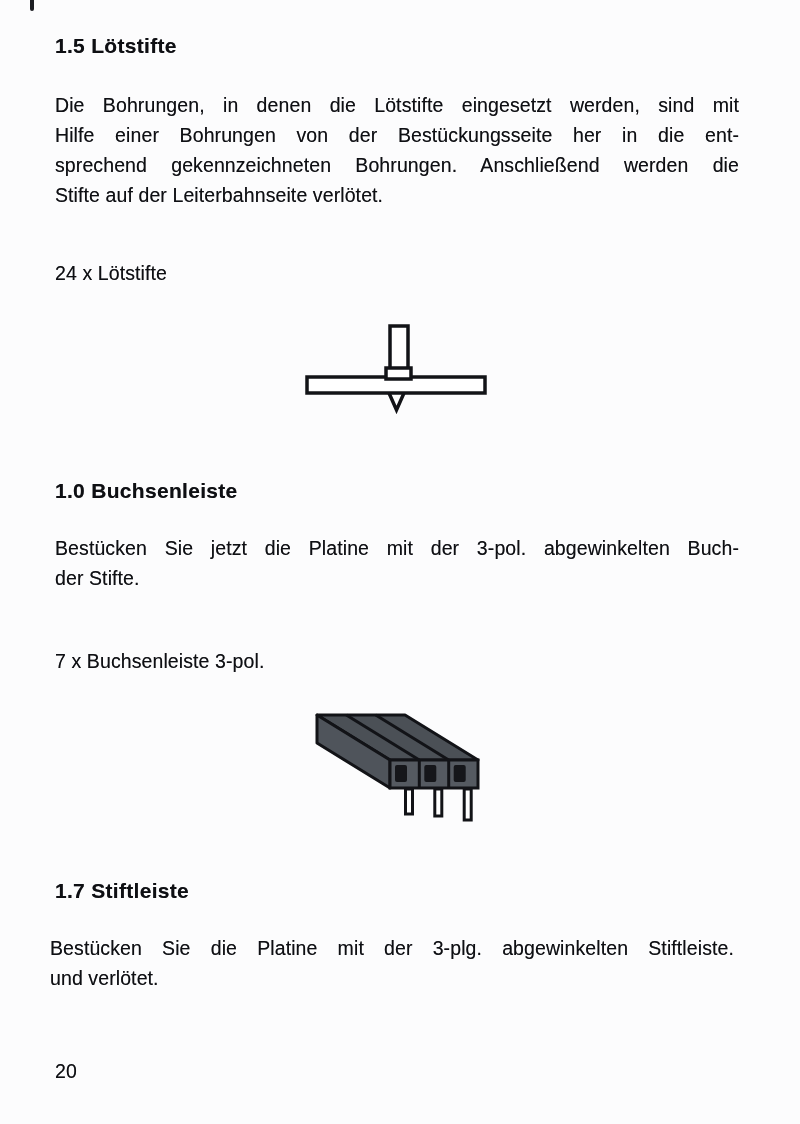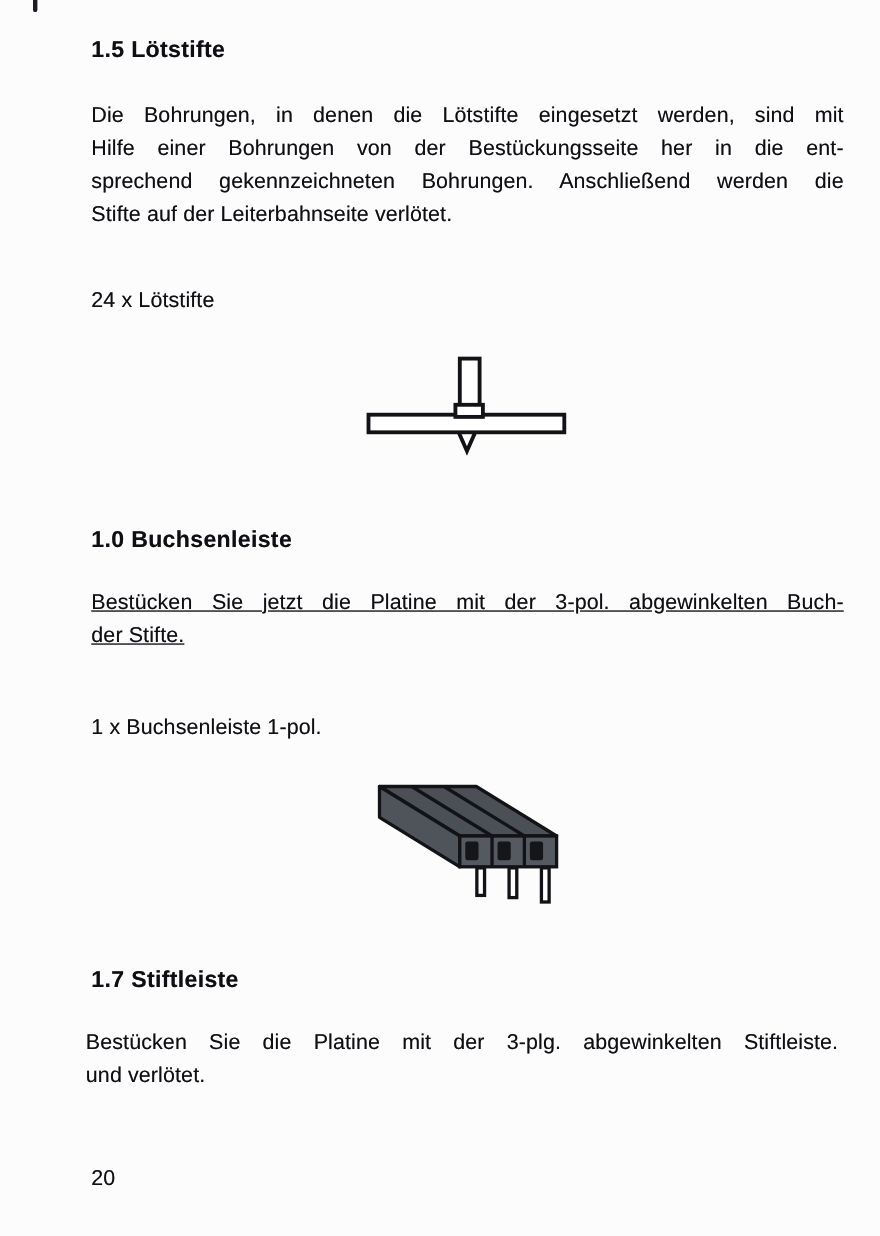--- a/index.html
+++ b/index.html
@@ -4,21 +4,21 @@
 <style>
   html,body { margin:0; padding:0; }
   body {
     width:800px; height:1124px;
     background:#fcfcfd;
     font-family:"Liberation Sans", sans-serif;
     color:#0e0f13;
     position:relative;
     overflow:hidden;
   }
-  .abs { position:absolute;margin-left:28px; }
+  .abs { position:absolute; }
   .heading {
     font-weight:700;
     font-size:21px;
     letter-spacing:0.3px;
     text-shadow:0 0 0.6px rgba(10,10,14,0.55);
   }
   .para {
     width:684px;
     font-size:19.5px;
     line-height:30px;
@@ -64,26 +64,26 @@
     <rect x="9" y="61" width="178" height="16" fill="#ffffff" stroke="#121317" stroke-width="3.5"></rect>
 
     <rect x="92" y="10" width="18" height="45" fill="#ffffff" stroke="#121317" stroke-width="3.5"></rect>
 
     <rect x="88" y="52" width="25" height="11" fill="#ffffff" stroke="#121317" stroke-width="3.5"></rect>
   </svg>
 </div>
 
 <div class="abs heading" style="left:55px; top:479px;">1.0 Buchsenleiste</div>
 
-<div class="abs para" style="left:55px; top:533px;text-decoration:underline;">
+<div class="abs para" style="left:55px; top:533px;">
     <div class="tline">Bestücken Sie jetzt die Platine mit der 3-pol. abgewinkelten Buch-</div>
     <div class="tline">der Stifte.</div>
   </div>
 
-<div class="abs qty-label" style="left:55px; top:650px;">1 x Buchsenleiste 1-pol.</div>
+<div class="abs qty-label" style="left:55px; top:650px;">7 x Buchsenleiste 3-pol.</div>
 
 <div class="abs" style="left:300px; top:700px;">
   <svg width="200" height="140" viewBox="0 0 200 140">
 
     <g>
       <line x1="101" y1="71" x2="109.5" y2="92" stroke="#121317" stroke-width="7"></line>
       <rect x="105.5" y="89" width="7" height="25" fill="#ffffff" stroke="#121317" stroke-width="3"></rect>
       <line x1="130.3" y1="71" x2="138.8" y2="92" stroke="#121317" stroke-width="7"></line>
       <rect x="134.8" y="89" width="7" height="27" fill="#ffffff" stroke="#121317" stroke-width="3"></rect>
       <line x1="159.7" y1="71" x2="168.2" y2="92" stroke="#121317" stroke-width="7"></line>

